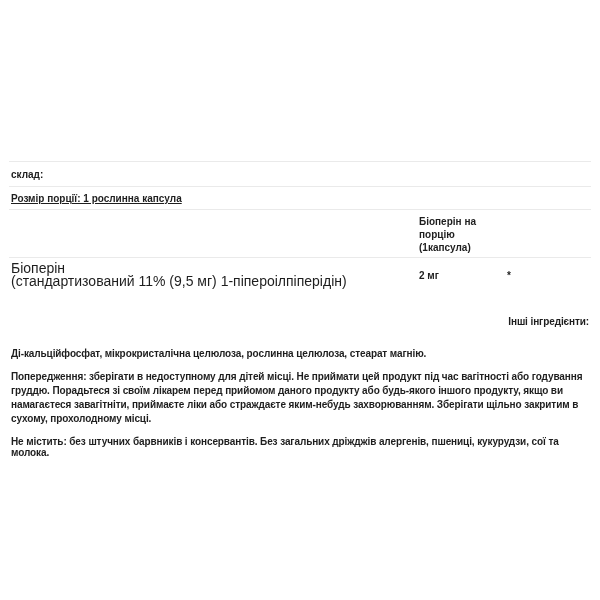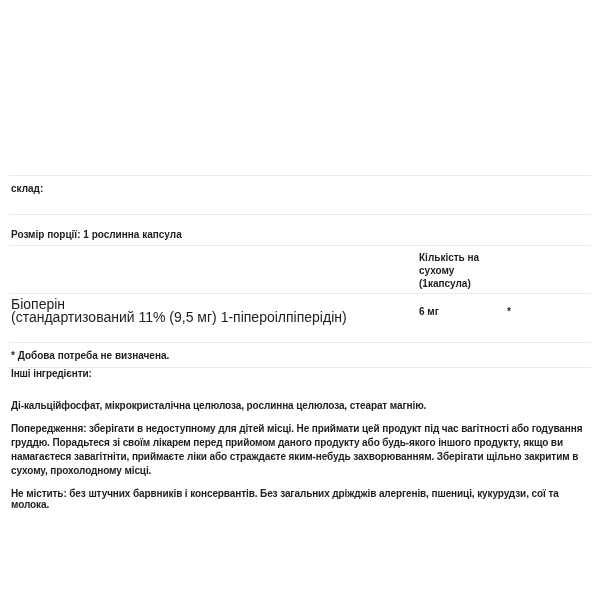--- a/index.html
+++ b/index.html
@@ -14,76 +14,73 @@
     font-family:"Liberation Sans", sans-serif;
     color:var(--text);
     position:relative;
   }
   .label{
     position:absolute;
     top:161px;left:9px;right:9px;
   }
   .row{border-top:1px solid var(--divider);}
   .row.single{padding:7px 2px 6px 2px;font-size:10px;line-height:11px;}
-  .bold{font-weight:bold;margin-top:14px;}
-  .row.serving{padding:14px 2px 5px 2px;}
+  .bold{font-weight:bold;}
+  .row.serving{padding:6px 2px 5px 2px;text-decoration:underline;}
   .flexrow{display:flex;align-items:center;}
   .hdr{padding:5px 0 3px 0;}
   .hdr .cell{font-size:10px;line-height:13px;font-weight:bold;}
   .c1{width:408px;flex:0 0 auto;padding-left:2px;}
   .c2{width:88px;flex:0 0 auto;}
   .c3{flex:1 1 auto;max-width:90px;}
   .ing{padding:4px 0;}
   .ing .name{font-size:14px;line-height:13px;font-weight:normal;}
   .ing .val{font-size:10px;font-weight:bold;}
   .footnote{
     border-bottom:1px solid var(--divider);
     padding:5px 2px 4px 2px;
   }
   .para{
     margin:0;padding:0 2px;
     font-size:10px;line-height:14px;
     font-weight:bold;
     letter-spacing:-0.1px;
   }
-  .para.ingr-title{margin-top:0;line-height:11px;}
+  .para.ingr-title{margin-top:24px;line-height:11px;text-align:right;}
   .para.ingr-list{margin-top:21px;line-height:11px;}
   .para.no-contain{margin-top:10px;line-height:11px;}
   .para.warning{margin-top:11px;}
 </style>
 </head>
 <body>
 
 <div class="label">
 
   <div class="row single bold">
     <span>склад:</span>
   </div>
 
   <div class="row single serving bold">
     <span>Розмір порції: 1 рослинна капсула</span>
   </div>
 
   <div class="row flexrow hdr">
     <div class="c1"></div>
-    <div class="c2 cell">Кількість на сухому (1капсула)</div>
+    <div class="c2 cell">Біоперін на порцію (1капсула)</div>
   </div>
 
   <div class="row flexrow ing">
     <div class="c1 name">
       <div>Біоперін</div>
       <div>(стандартизований 11% (9,5 мг) 1-піпероілпіперідін)</div>
     </div>
-    <div class="c2 val">6 мг</div>
+    <div class="c2 val">2 мг</div>
     <div class="c3 val">*</div>
   </div>
 
-  <div class="row single bold footnote">
-    <span>* Добова потреба не визначена.</span>
-  </div>
 
   <p class="para ingr-title">Інші інгредієнти:</p>
 
   <p class="para ingr-list">Ді-кальційфосфат, мікрокристалічна целюлоза, рослинна целюлоза, стеарат магнію.</p>
 
   <p class="para warning">Попередження: зберігати в недоступному для дітей місці. Не приймати цей продукт під час вагітності або годування груддю. Порадьтеся зі своїм лікарем перед прийомом даного продукту або будь-якого іншого продукту, якщо ви намагаєтеся завагітніти, приймаєте ліки або страждаєте яким-небудь захворюванням. Зберігати щільно закритим в сухому, прохолодному місці.</p>
 
   <p class="para no-contain">Не містить: без штучних барвників і консервантів. Без загальних дріжджів алергенів, пшениці, кукурудзи, сої та молока.</p>
 
 </div>

